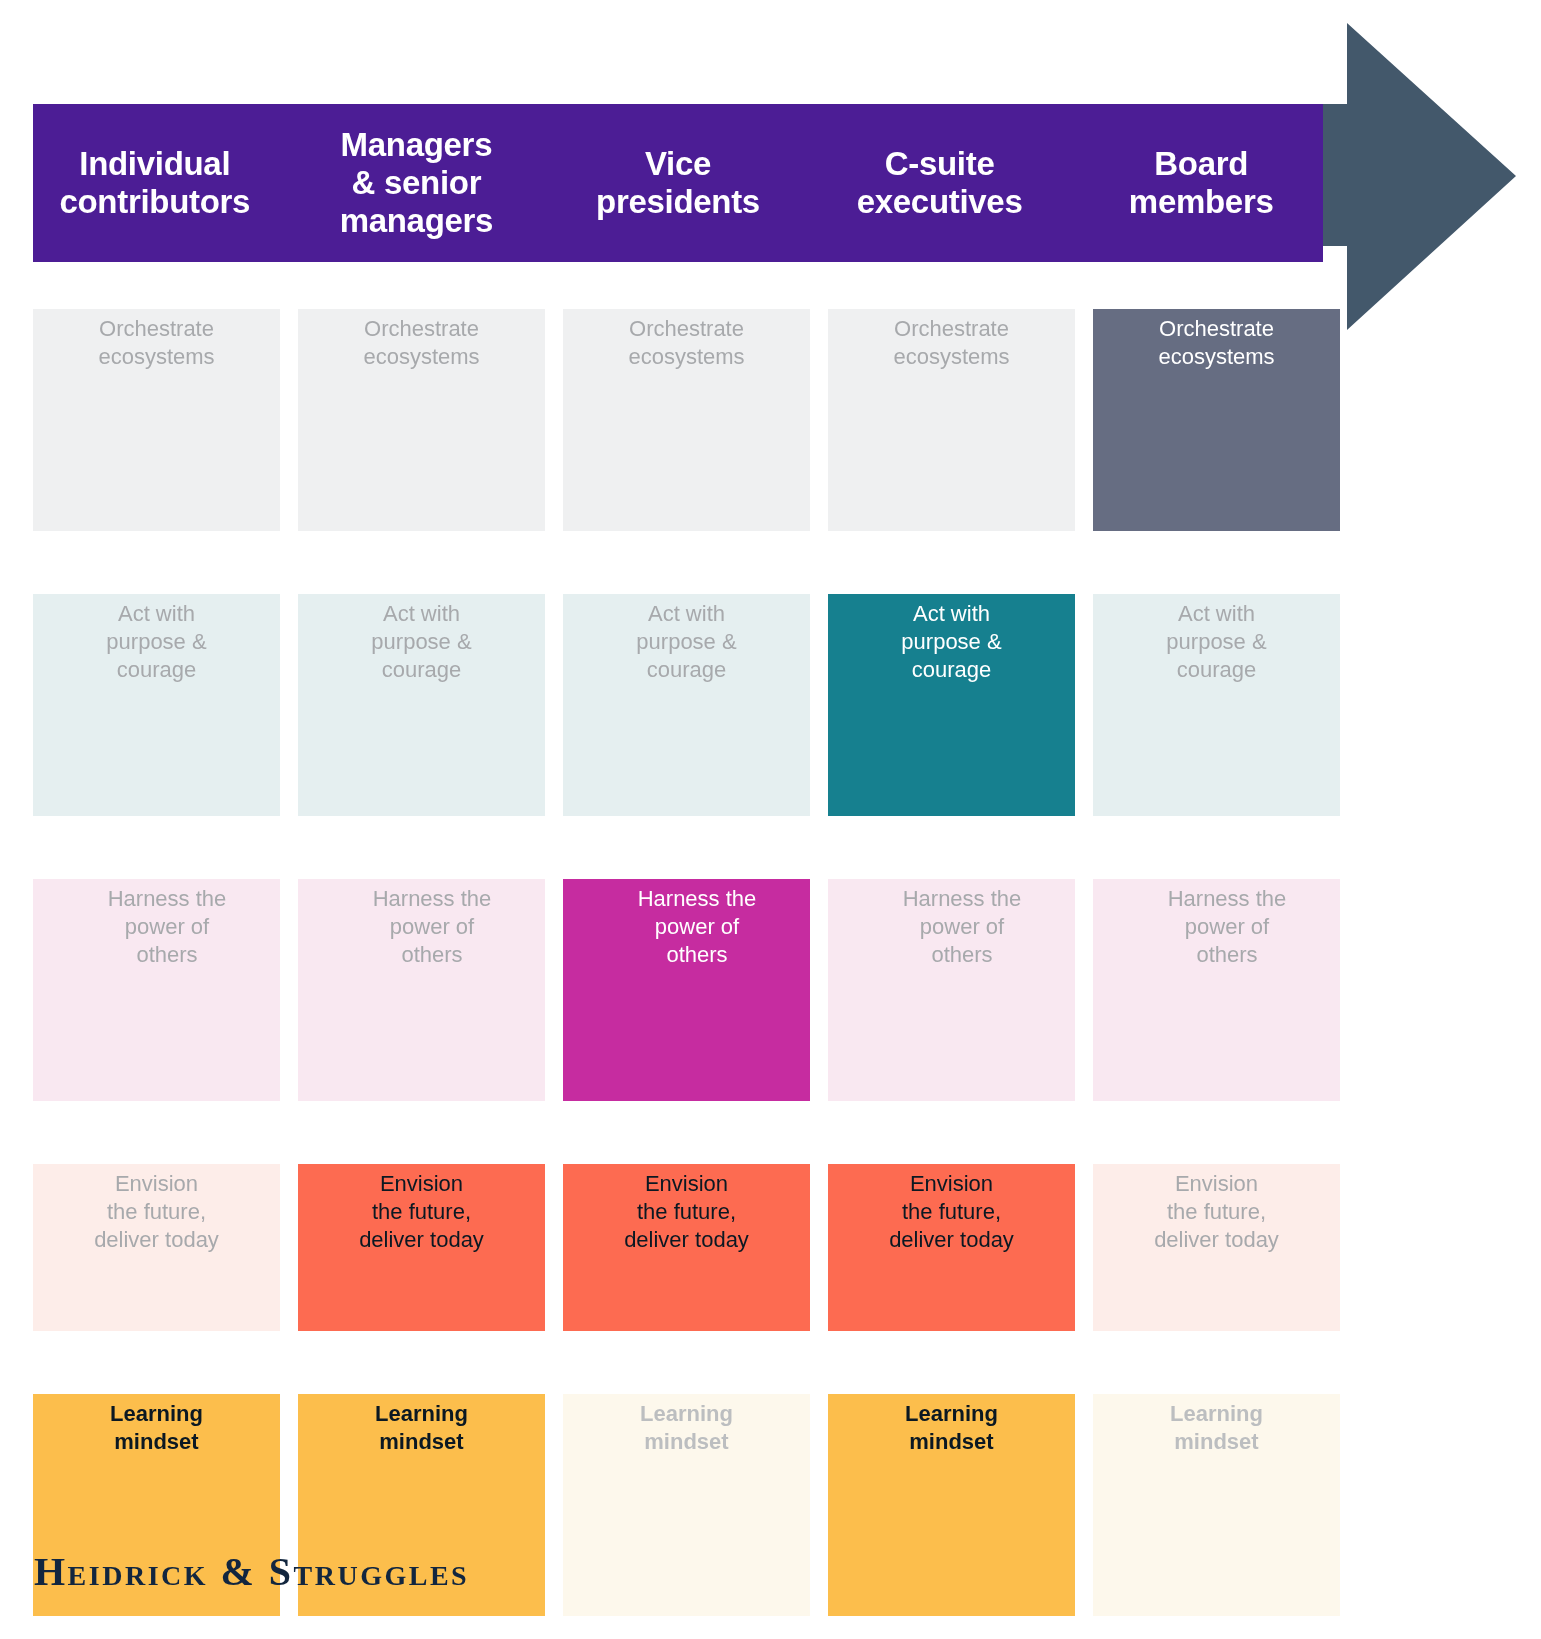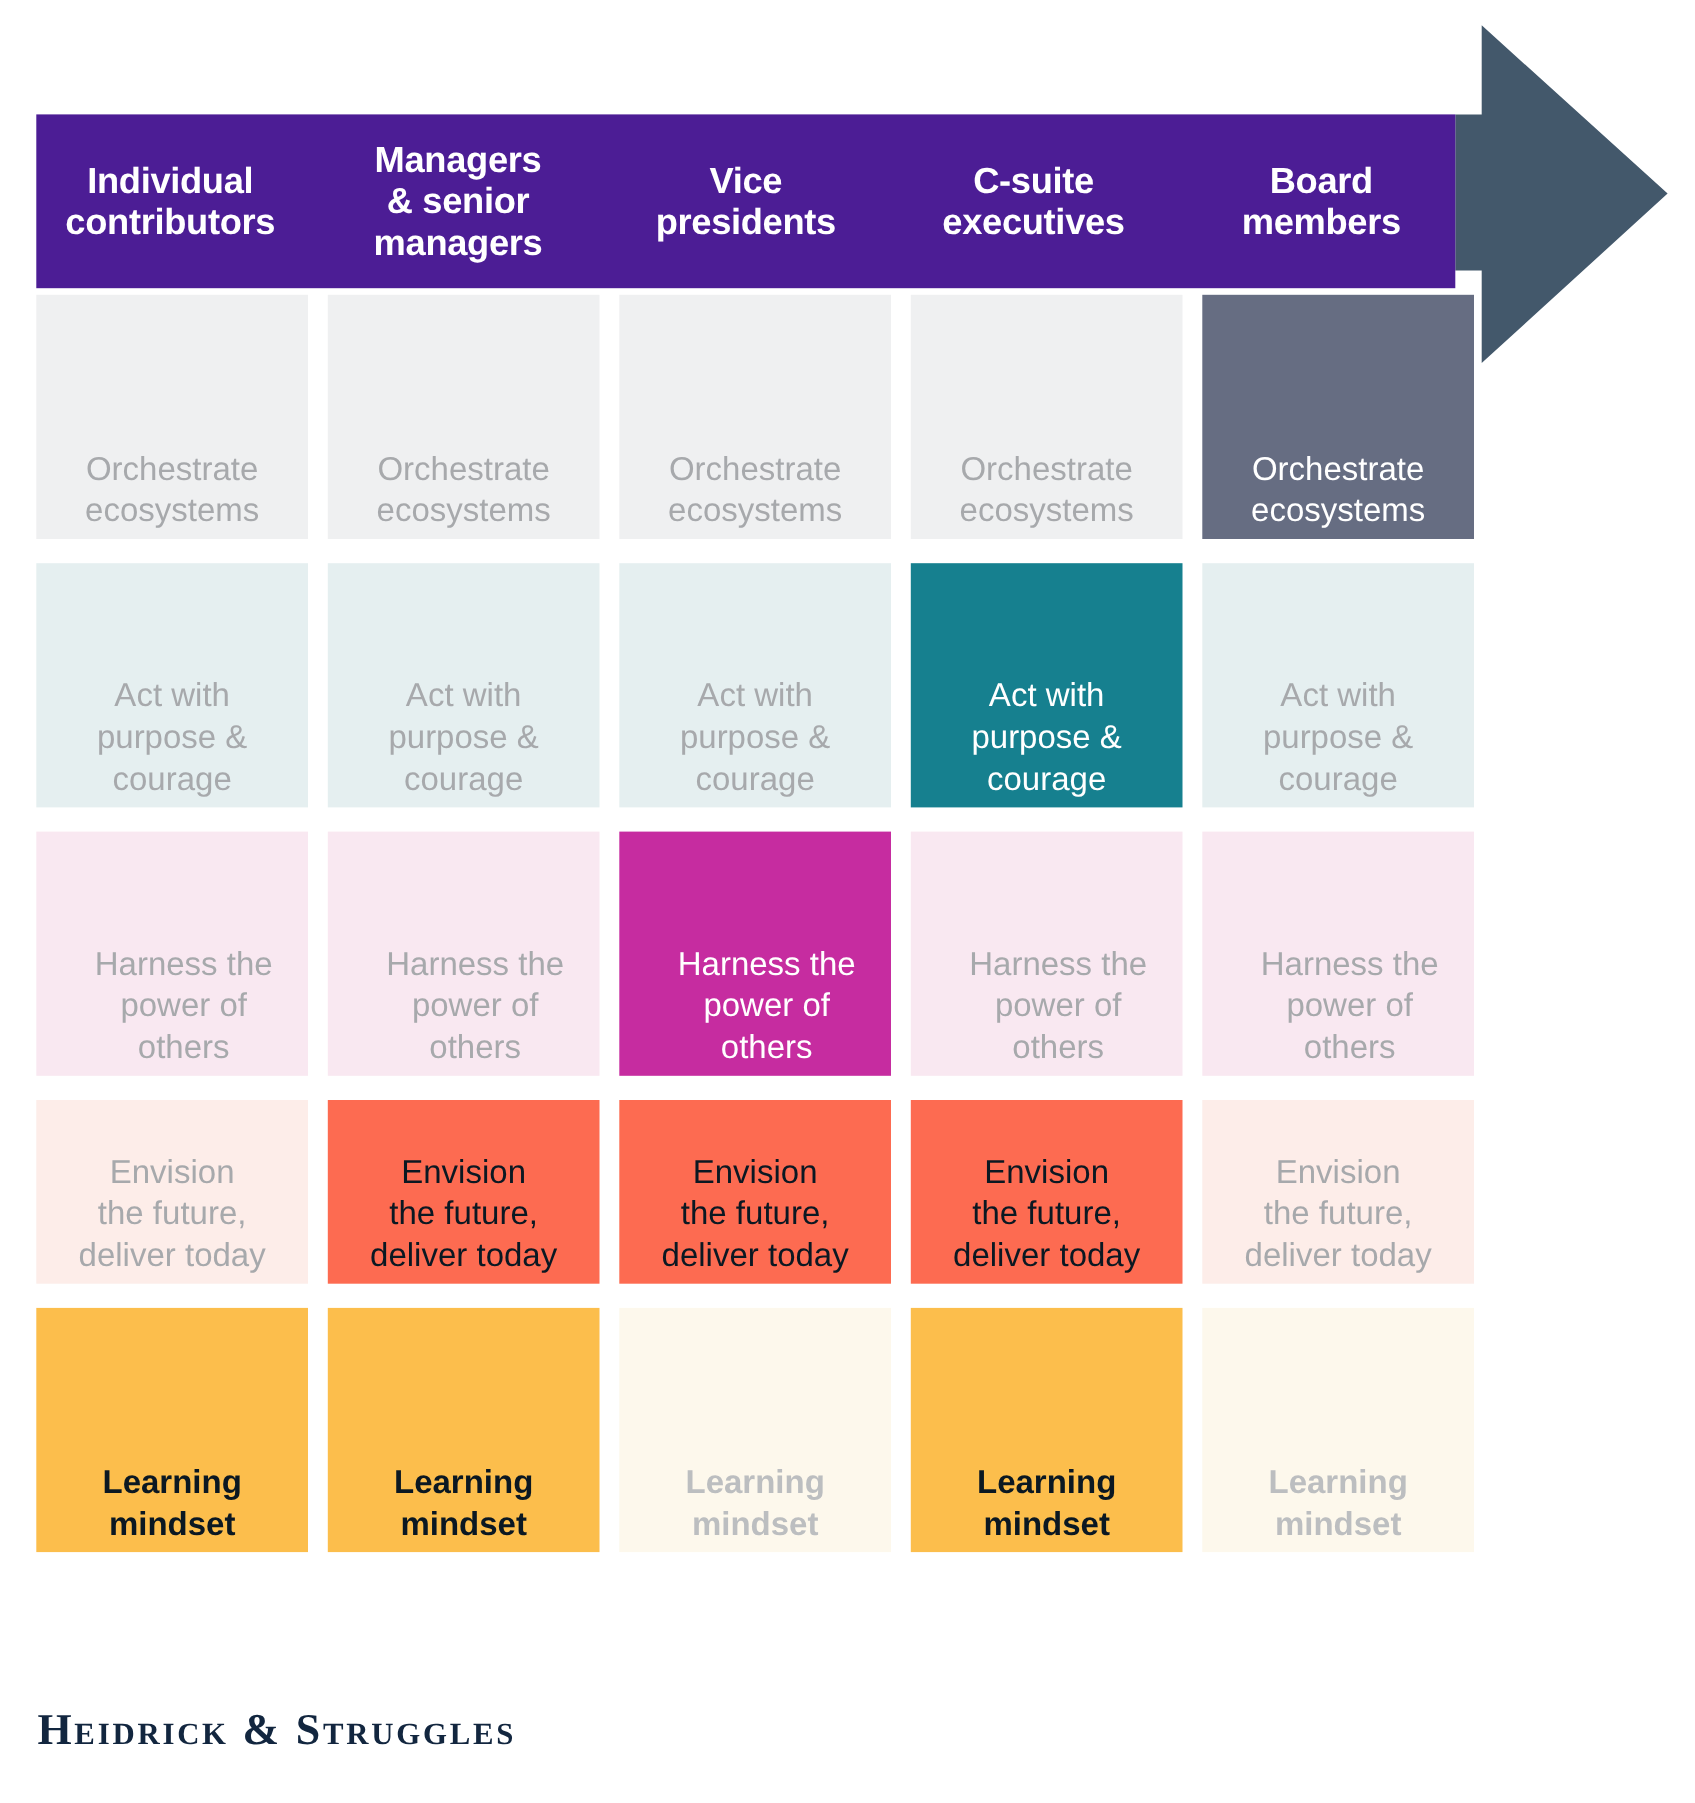--- a/index.html
+++ b/index.html
@@ -74,27 +74,28 @@
     width: 1232px;
     display: grid;
     grid-template-columns: repeat(5, 247px);
     grid-auto-rows: auto;
     column-gap: 18px;
     row-gap: 22px;
     z-index: 2;
   }
   .cell {
     display: flex;
-    align-items: flex-end;
+    align-items: flex-start;
     justify-content: center;
     text-align: center;
-    font-size: 30px;
+    font-size: 22px;
     line-height: 1.27;
     box-sizing: border-box;
     padding: 6px 8px;
+    margin-top: 41px;
   }
   .cell.r1 { height: 222px; }
   .cell.r2 { height: 222px; }
   .cell.r3 { height: 222px; padding-left: 29px; }
   .cell.r4 { height: 167px; }
   .cell.r5 { height: 222px; font-weight: bold; }
 
   
   .logo {
     position: absolute;

